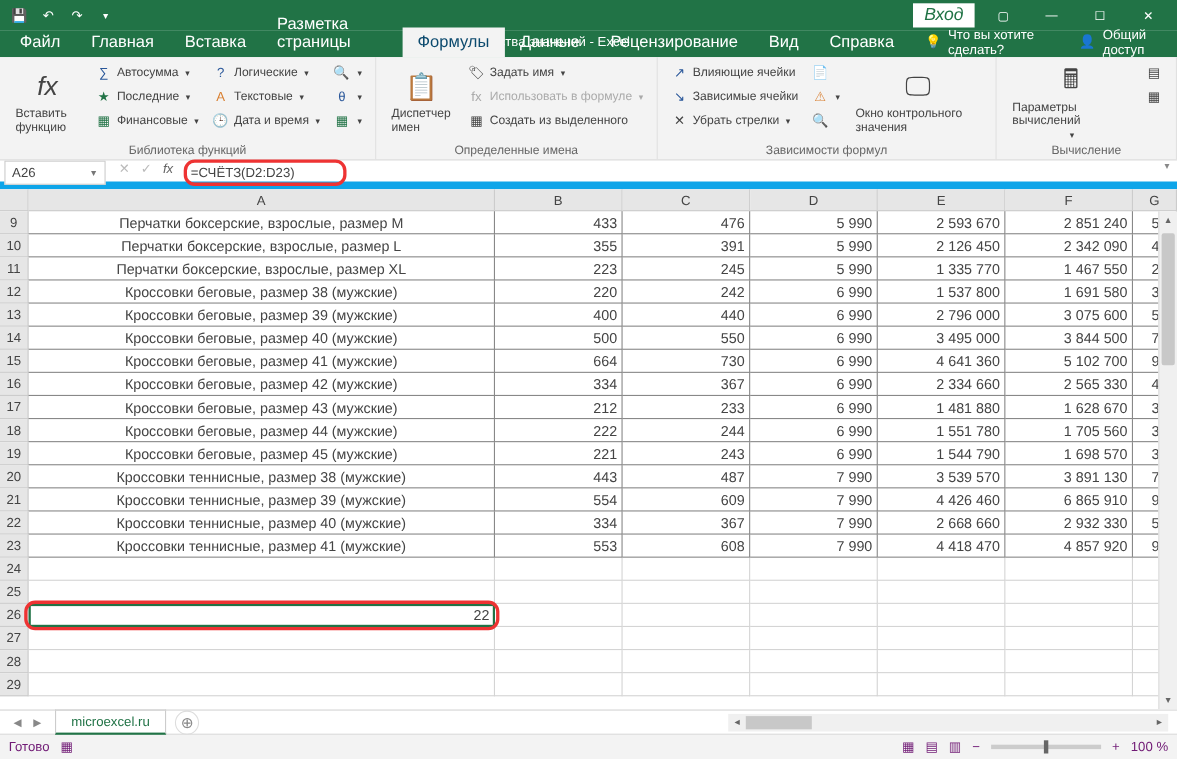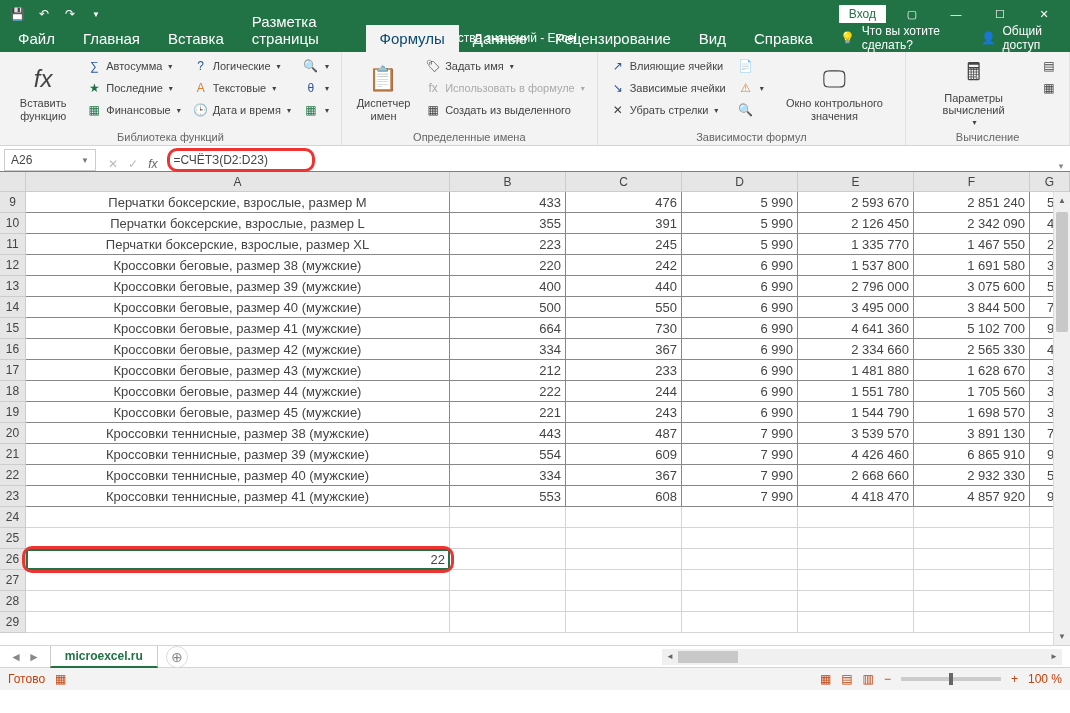--- a/index.html
+++ b/index.html
@@ -4,47 +4,47 @@
 <style>
 * { margin:0; padding:0; box-sizing:border-box; font-family:'Segoe UI',Tahoma,sans-serif; }
 body { background:#fff; width:1070px; height:713px; overflow:hidden; position:relative; font-size:12px; color:#444; }
 
 
 .titlebar { height:28px; background:#217346; display:flex; align-items:center; color:#fff; }
 .titlebar .qat { display:flex; align-items:center; gap:2px; padding-left:6px; }
 .titlebar .qat-btn { width:24px; height:24px; display:flex; align-items:center; justify-content:center; cursor:pointer; }
 .titlebar .title { flex:1; text-align:center; font-size:12px;margin-top:48px; }
 .titlebar .win-controls { display:flex; align-items:center; gap:8px; padding-right:8px; }
-.titlebar .signin { background:#fff; color:#217346; padding:2px 10px; font-size:12px; cursor:pointer; }
+.titlebar .signin { background:#fff; color:#217346; padding:2px 10px; font-size:16px; cursor:pointer;font-style:italic; }
 .titlebar .win-btn { width:36px; height:24px; display:flex; align-items:center; justify-content:center; cursor:pointer; font-size:11px; }
 
 
 .ribbon-tabs { height:24px; background:#217346; display:flex; align-items:flex-end; color:#fff; padding-left:4px; }
 .ribbon-tabs .tab { padding:5px 14px; font-size:15px; cursor:pointer; }
 .ribbon-tabs .tab.active { background:#f3f3f3; color:#0c4a6e; }
 .ribbon-tabs .spacer { flex:1; }
 .ribbon-tabs .tell-me { display:flex; align-items:center; gap:6px; padding:0 14px; font-size:12px; }
 .ribbon-tabs .share { display:flex; align-items:center; gap:6px; padding:0 14px; font-size:12px; cursor:pointer; }
 
 
 .ribbon { height:94px; background:#f3f3f3; border-bottom:1px solid #d4d4d4; display:flex; }
 .ribbon-group { border-right:1px solid #e1e1e1; padding:4px 8px 2px 8px; display:flex; flex-direction:column; justify-content:space-between; }
 .ribbon-group .group-content { display:flex; gap:4px; flex:1; }
 .ribbon-group .group-label { text-align:center; font-size:11px; color:#666; padding-top:2px; }
 .ribbon-big-btn { display:flex; flex-direction:column; align-items:center; justify-content:center; gap:2px; padding:2px 6px; cursor:pointer; min-width:44px; }
 .ribbon-big-btn .icon { width:32px; height:32px; display:flex; align-items:center; justify-content:center; font-size:24px; }
-.ribbon-big-btn .lbl { font-size:11px; text-align:center; line-height:1.1; }
+.ribbon-big-btn .lbl { font-size:11px; line-height:1.1; }
 .ribbon-col { display:flex; flex-direction:column; gap:2px; }
 .ribbon-small-btn { display:flex; align-items:center; gap:4px; padding:2px 4px; cursor:pointer; font-size:11px; white-space:nowrap; }
 .ribbon-small-btn .sicon { width:16px; height:16px; display:inline-flex; align-items:center; justify-content:center; font-size:12px; }
 .ribbon-small-btn.disabled { color:#aaa; }
 .drop { font-size:8px; margin-left:2px; }
 
 
-.formula-bar { height:26px; border-bottom:1px solid #0ea5e9; display:flex; align-items:flex-end; background:#fff; }
+.formula-bar { height:26px; border-bottom:7px solid #0ea5e9; display:flex; align-items:flex-start; background:#fff; }
 .name-box { width:92px; height:22px; border:1px solid #ccc; margin:0 2px 0 4px; padding:0 6px; display:flex; align-items:center; justify-content:space-between; background:#fff; }
 .name-box .nb-drop { font-size:8px; color:#777; }
 .fb-btns { display:flex; align-items:center; gap:10px; padding:0 10px; color:#bbb; }
 .fb-btns .fx { font-style:italic; color:#666; }
 .formula-input { flex:1; height:22px; padding:0 6px; display:flex; align-items:center; position:relative; }
 .formula-highlight { position:absolute; left:0; top:-1px; height:24px; width:148px; border:3px solid #e33; border-radius:10px; pointer-events:none; }
 .fb-expand { width:18px; display:flex; align-items:center; justify-content:center; color:#888; font-size:9px; cursor:pointer; }
 
 
 .grid-wrap { position:relative; height:474px; overflow:hidden; border-bottom:1px solid #d4d4d4; }
@@ -59,29 +59,29 @@
 .selected-cell { position:absolute; border:2px solid #217346; pointer-events:none; }
 .selected-highlight { position:absolute; border:3px solid #e33; border-radius:10px; pointer-events:none; }
 .vscroll { position:absolute; right:0; top:20px; bottom:0; width:17px; background:#f0f0f0; border-left:1px solid #ddd; }
 .vscroll .thumb { position:absolute; left:2px; right:2px; top:20px; height:120px; background:#c8c8c8; border-radius:2px; }
 .vscroll .arr { position:absolute; left:0; right:0; height:17px; display:flex; align-items:center; justify-content:center; font-size:8px; color:#666; }
 .vscroll .arr.up { top:0; } .vscroll .arr.down { bottom:0; }
 
 
 .sheet-bar { height:22px; display:flex; align-items:center; background:#fff; border-bottom:1px solid #d4d4d4; font-size:12px; }
 .sheet-nav { display:flex; gap:6px; padding:0 10px; color:#888; }
-.sheet-tab { padding:3px 14px; border:1px solid #ccc; border-bottom:2px solid #217346; background:#fff; color:#217346; font-weight:700; cursor:pointer; }
+.sheet-tab { padding:3px 14px; border:1px solid #ccc; border-bottom:2px solid #217346; background:#fff; color:#217346; font-weight:400; cursor:pointer; }
 .sheet-add { width:22px; height:22px; display:flex; align-items:center; justify-content:center; color:#888; cursor:pointer; border:1px solid #ddd; border-radius:50%; margin-left:8px; font-size:14px; }
 .hscroll { flex:1; margin:0 8px 0 auto; max-width:400px; height:16px; background:#f0f0f0; position:relative; }
 .hscroll .thumb { position:absolute; top:2px; bottom:2px; left:16px; width:60px; background:#c8c8c8; }
 .hscroll .arr { position:absolute; top:0; bottom:0; width:16px; display:flex; align-items:center; justify-content:center; font-size:8px; color:#666; }
 .hscroll .arr.l{left:0;} .hscroll .arr.r{right:0;}
 
 
-.status-bar { height:22px; background:#f3f3f3; display:flex; align-items:center; font-size:12px; color:#c2410c; padding:0 8px; gap:10px; }
+.status-bar { height:22px; background:#f3f3f3; display:flex; align-items:center; font-size:12px; color:#701a75; padding:0 8px; gap:10px; }
 .status-bar .spacer { flex:1; }
 .zoom-slider { width:100px; height:4px; background:#ccc; position:relative; }
 .zoom-slider .knob { position:absolute; top:-4px; left:48px; width:4px; height:12px; background:#666; }
 
 
 .ic-green{color:#217346;} .ic-blue{color:#2a579a;} .ic-orange{color:#d97f30;}
 </style>
 </head>
 <body>
 

